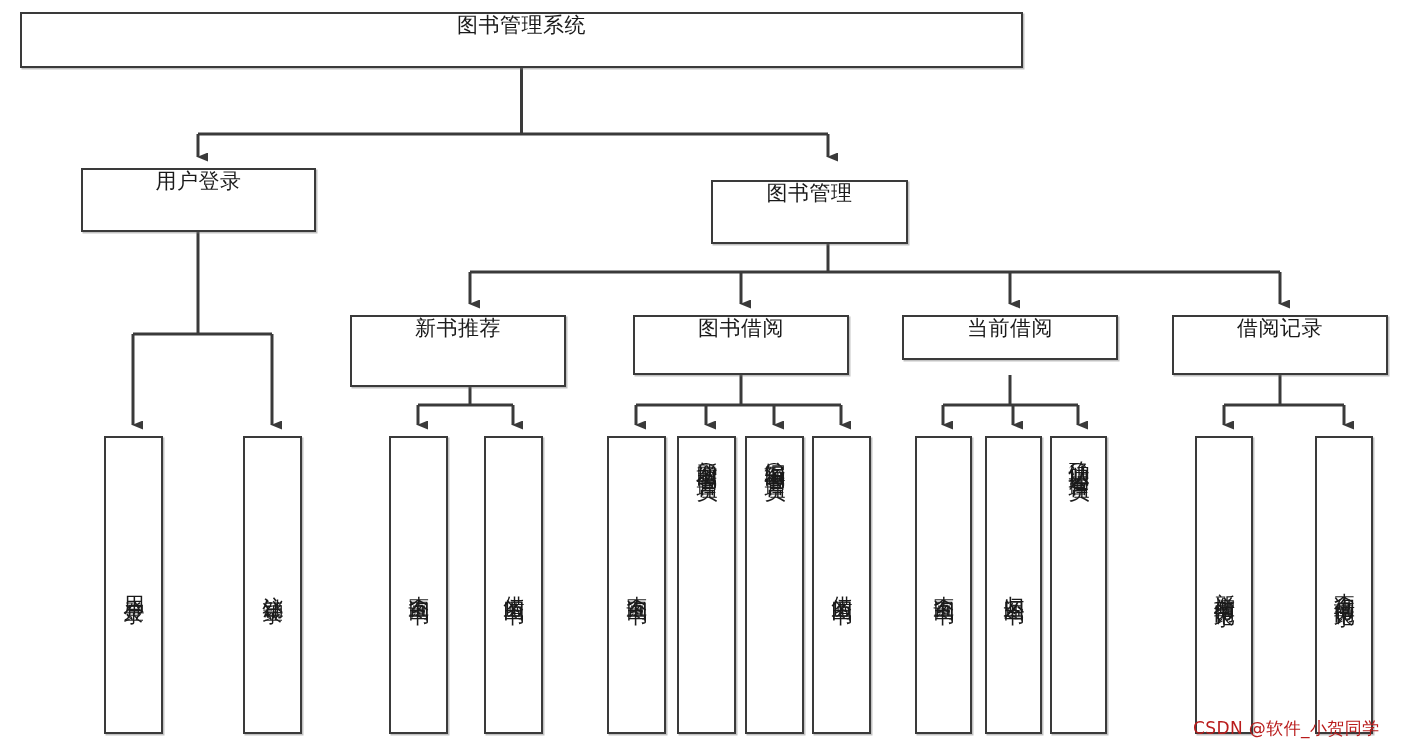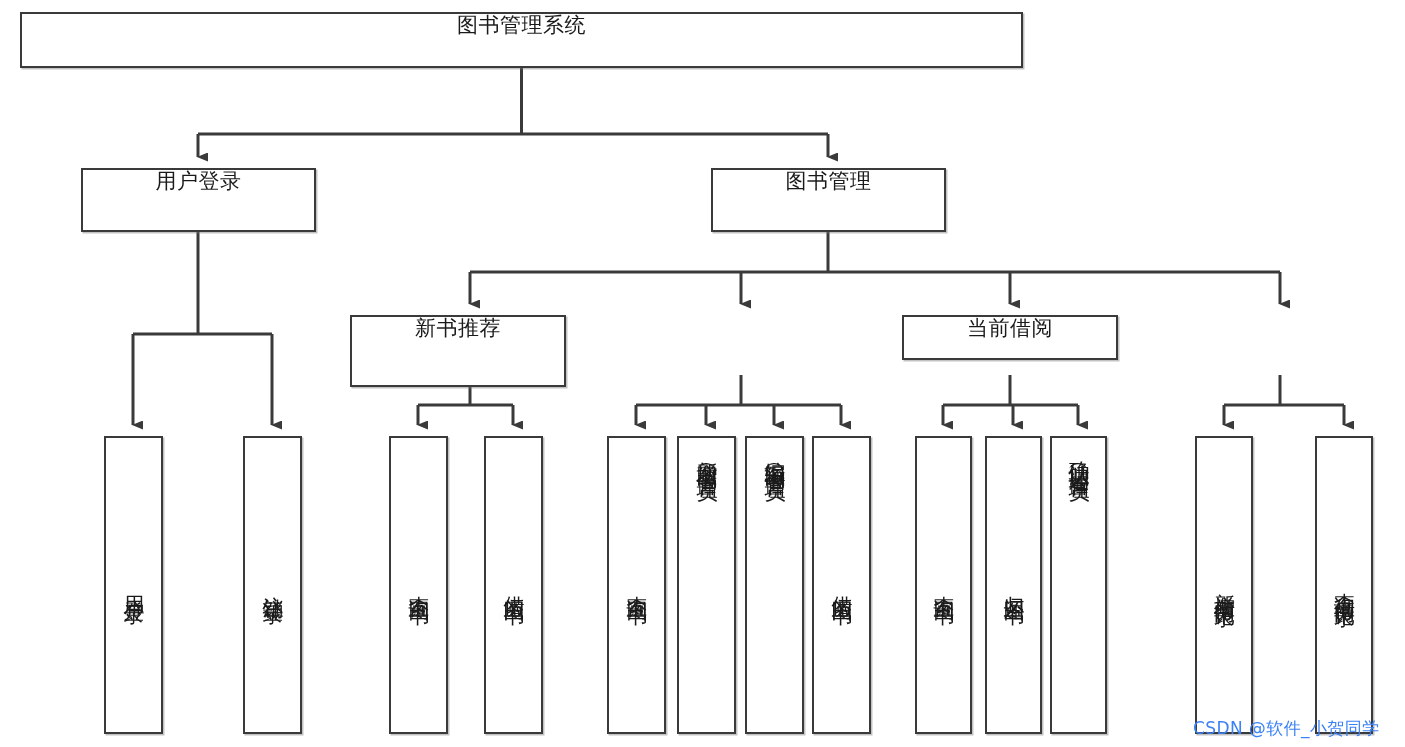--- a/index.html
+++ b/index.html
@@ -58,21 +58,21 @@
     letter-spacing: 3px;
     white-space: nowrap;
     max-height: 286px;
   }
   .node-box.vertical.centered {
     align-items: center;
     padding-top: 0;
   }
   .watermark {
     position: absolute;
-    color: #3b82f6;
+    color: #b91c1c;
     font-size: 17px;
     letter-spacing: 0.4px;
     white-space: nowrap;
     font-family: "DejaVu Sans", "Liberation Sans", sans-serif;
     user-select: none;
   }
 </style>
 </head>
 <body>
 
@@ -128,29 +128,35 @@
     </g>
   </svg>
 
   <div class="node-box" style="left: 20px; top: 12px; width: 1003px; height: 56px;">
     <span class="node-label">图书管理系统</span>
   </div>
 
   <div class="node-box" style="left: 81px; top: 168px; width: 235px; height: 64px;">
     <span class="node-label">用户登录</span>
   </div>
-  <div class="node-box" style="left: 711px; top: 168px; width: 235px; height: 64px;">
+  <div class="node-box" style="left: 711px; top: 180px; width: 197px; height: 64px;">
     <span class="node-label">图书管理</span>
   </div>
 
   <div class="node-box" style="left: 350px; top: 315px; width: 216px; height: 72px;">
     <span class="node-label">新书推荐</span>
   </div>
+  <div class="node-box" style="left: 633px; top: 315px; width: 216px; height: 60px;">
+    <span class="node-label">图书借阅</span>
+  </div>
   <div class="node-box" style="left: 902px; top: 315px; width: 216px; height: 45px;">
     <span class="node-label">当前借阅</span>
+  </div>
+  <div class="node-box" style="left: 1172px; top: 315px; width: 216px; height: 60px;">
+    <span class="node-label">借阅记录</span>
   </div>
 
   <div class="node-box vertical centered" style="left: 104px; top: 436px; width: 59px; height: 298px;">
     <span class="node-label">用户登录</span>
   </div>
   <div class="node-box vertical centered" style="left: 243px; top: 436px; width: 59px; height: 298px;">
     <span class="node-label">注销登录</span>
   </div>
   <div class="node-box vertical centered" style="left: 389px; top: 436px; width: 59px; height: 298px;">
     <span class="node-label">查询图书</span>

